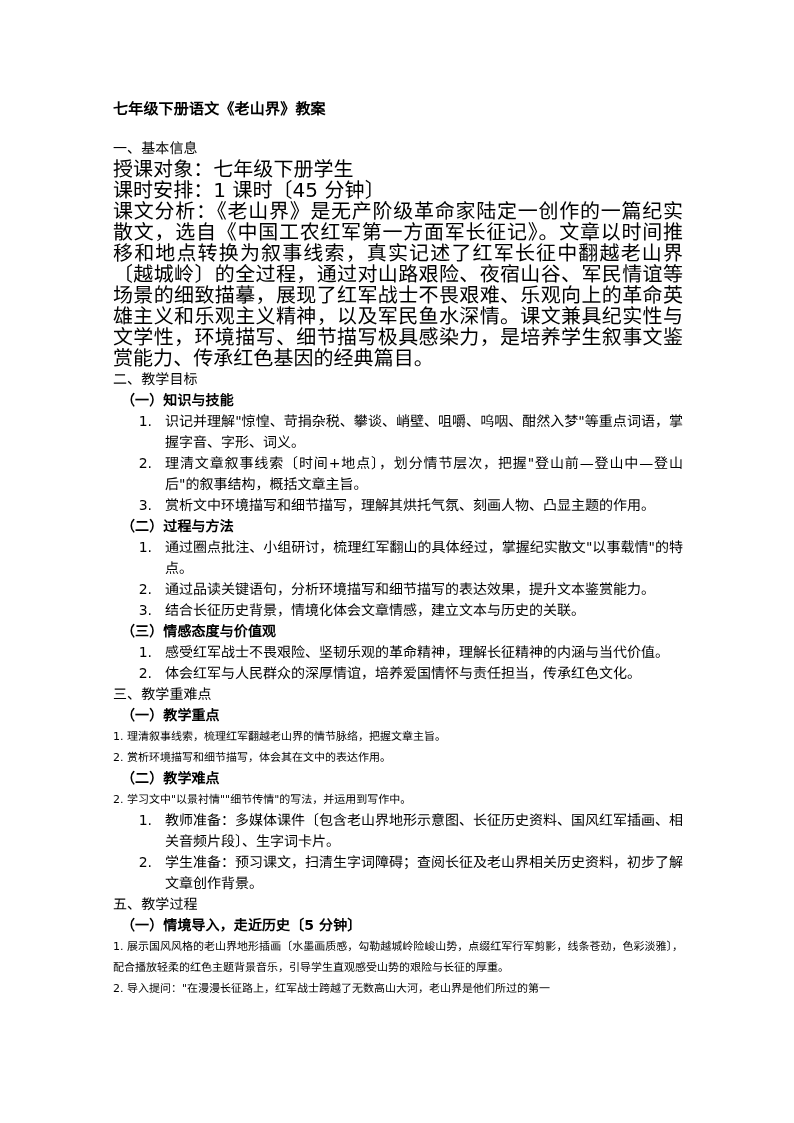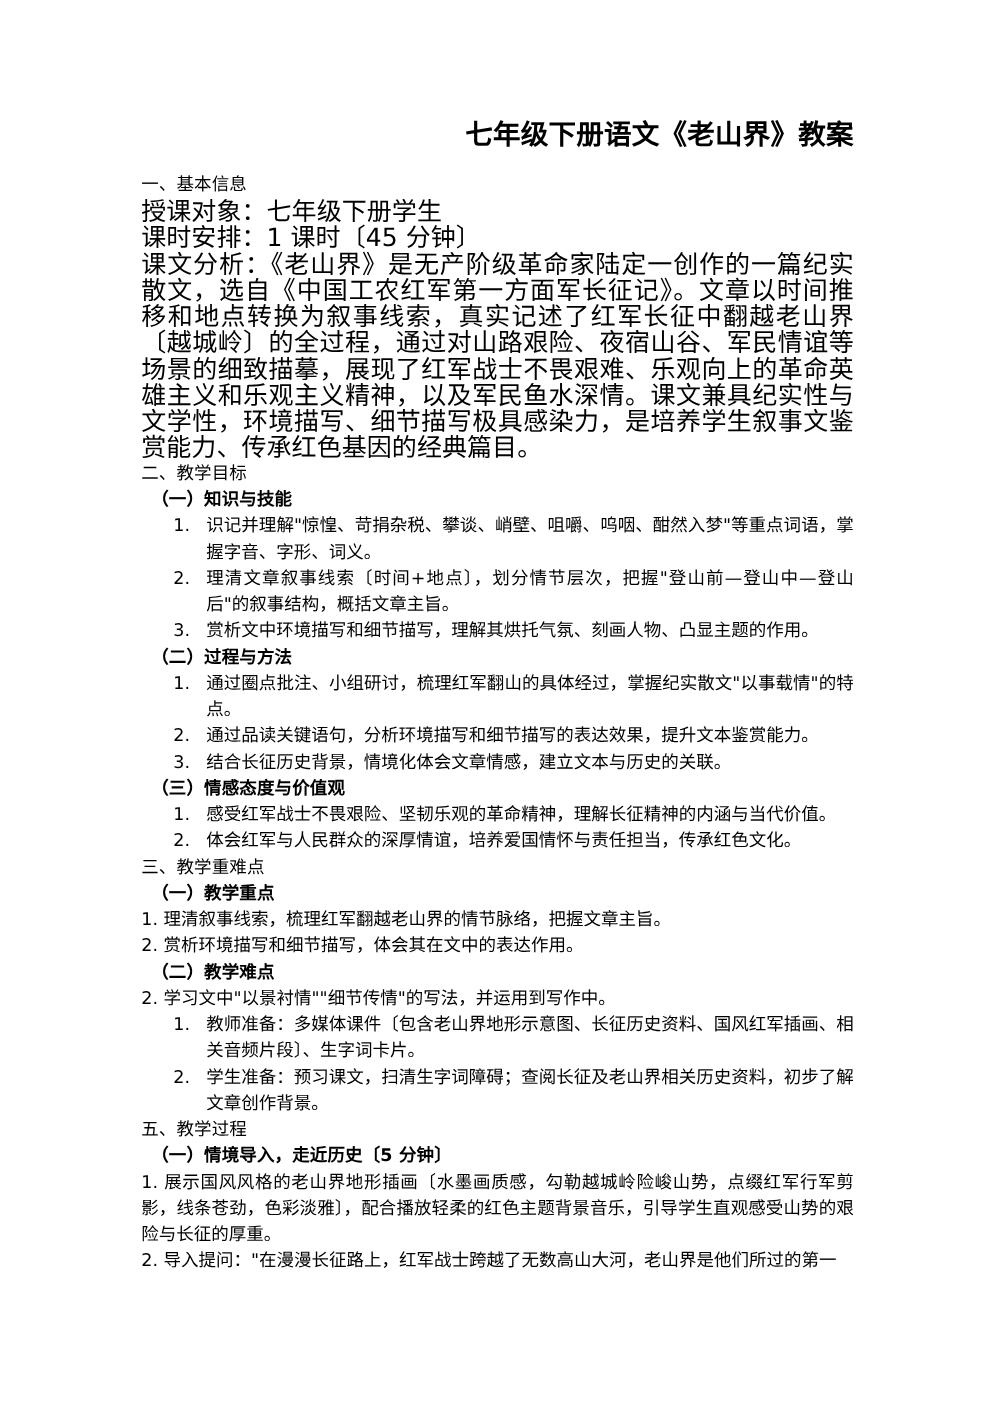--- a/index.html
+++ b/index.html
@@ -23,23 +23,23 @@
     padding: 0;
     overflow: hidden;
   }
   .content {
     position: absolute;
     left: 113px;
     top: 94px;
     width: 570px;
   }
   .doc-title {
-    font-size: 22px;
+    font-size: 15px;
     font-weight: bold;
-    text-align: right;
+    text-align: left;
     line-height: 30px;
     margin: 0 0 14px 0;
     letter-spacing: 0.2px;
   }
   .h1 {
     font-size: 14px;
     font-weight: normal;
     line-height: 21px;
     margin: 0;
     letter-spacing: 0.1px;
@@ -78,21 +78,21 @@
     position: absolute;
     left: 0;
     top: 0;
     width: 39px;
     text-align: right;
     font-size: 14px;
     line-height: 21px;
   }
   
   .flat {
-    font-size: 14px;
+    font-size: 11px;
     line-height: 21px;
     margin: 0;
     text-align: justify;
     text-justify: inter-ideograph;
   }
 </style>
 </head>
 <body>
 
 <div class="page">

